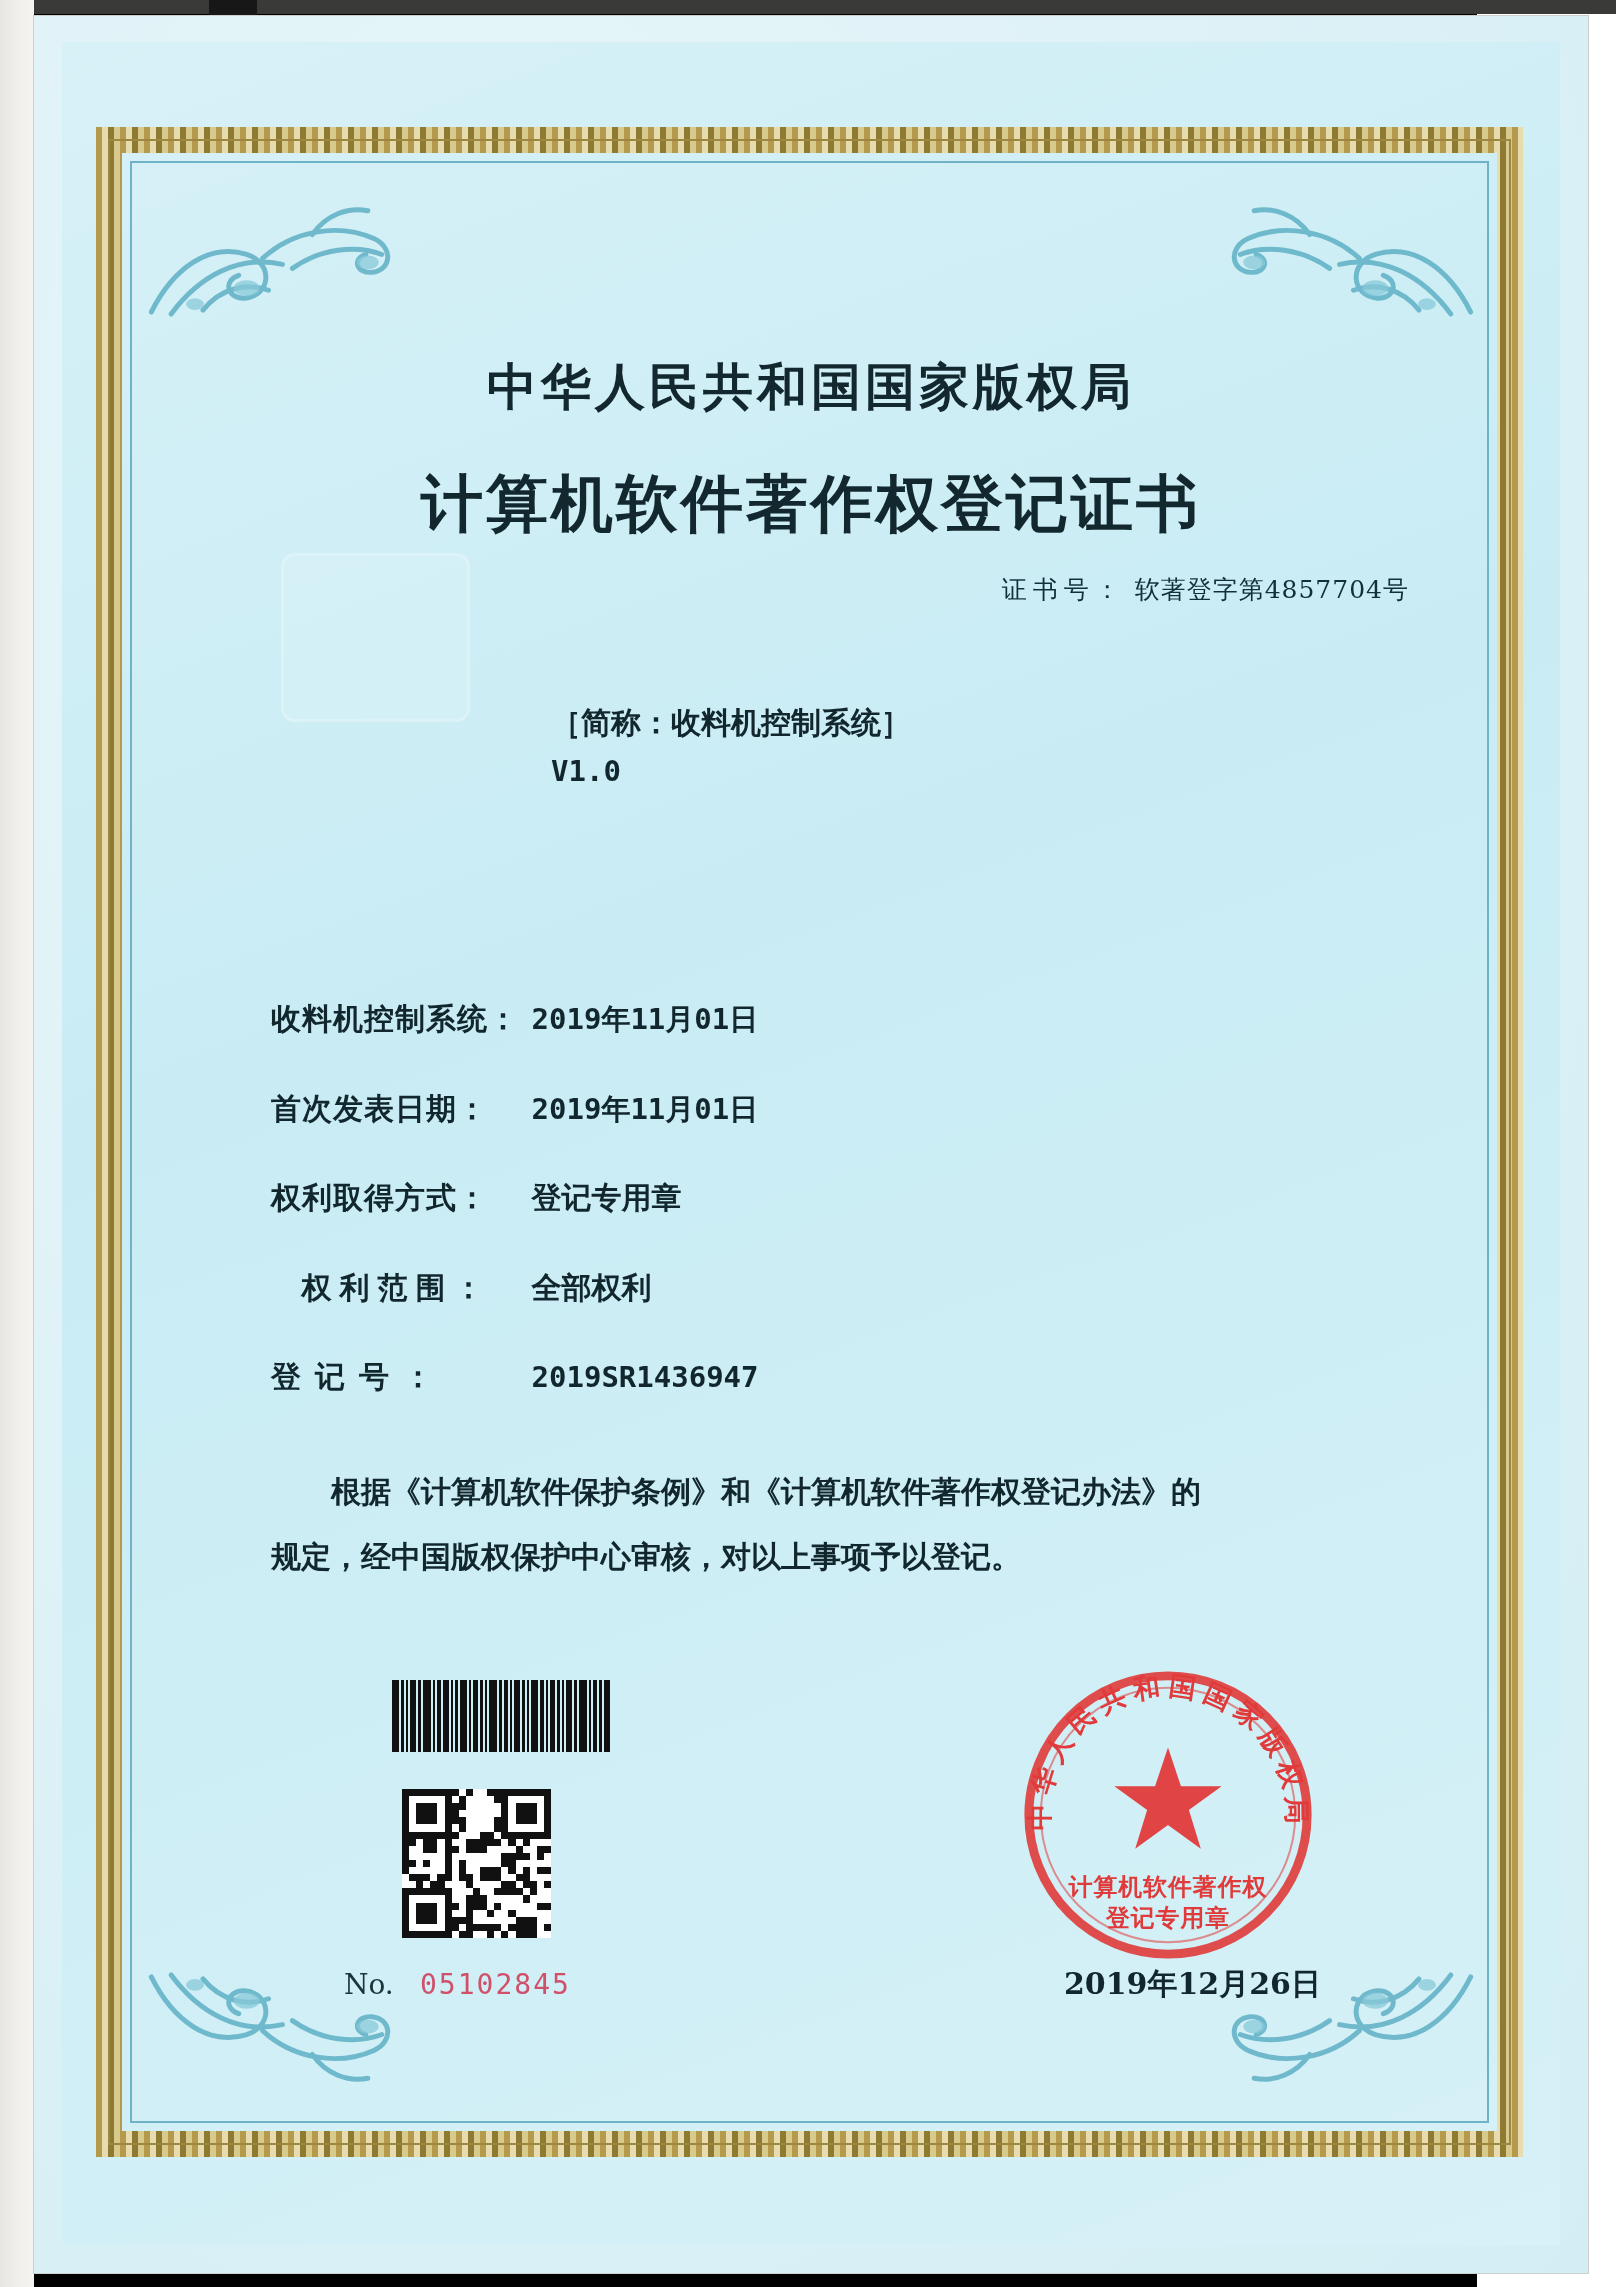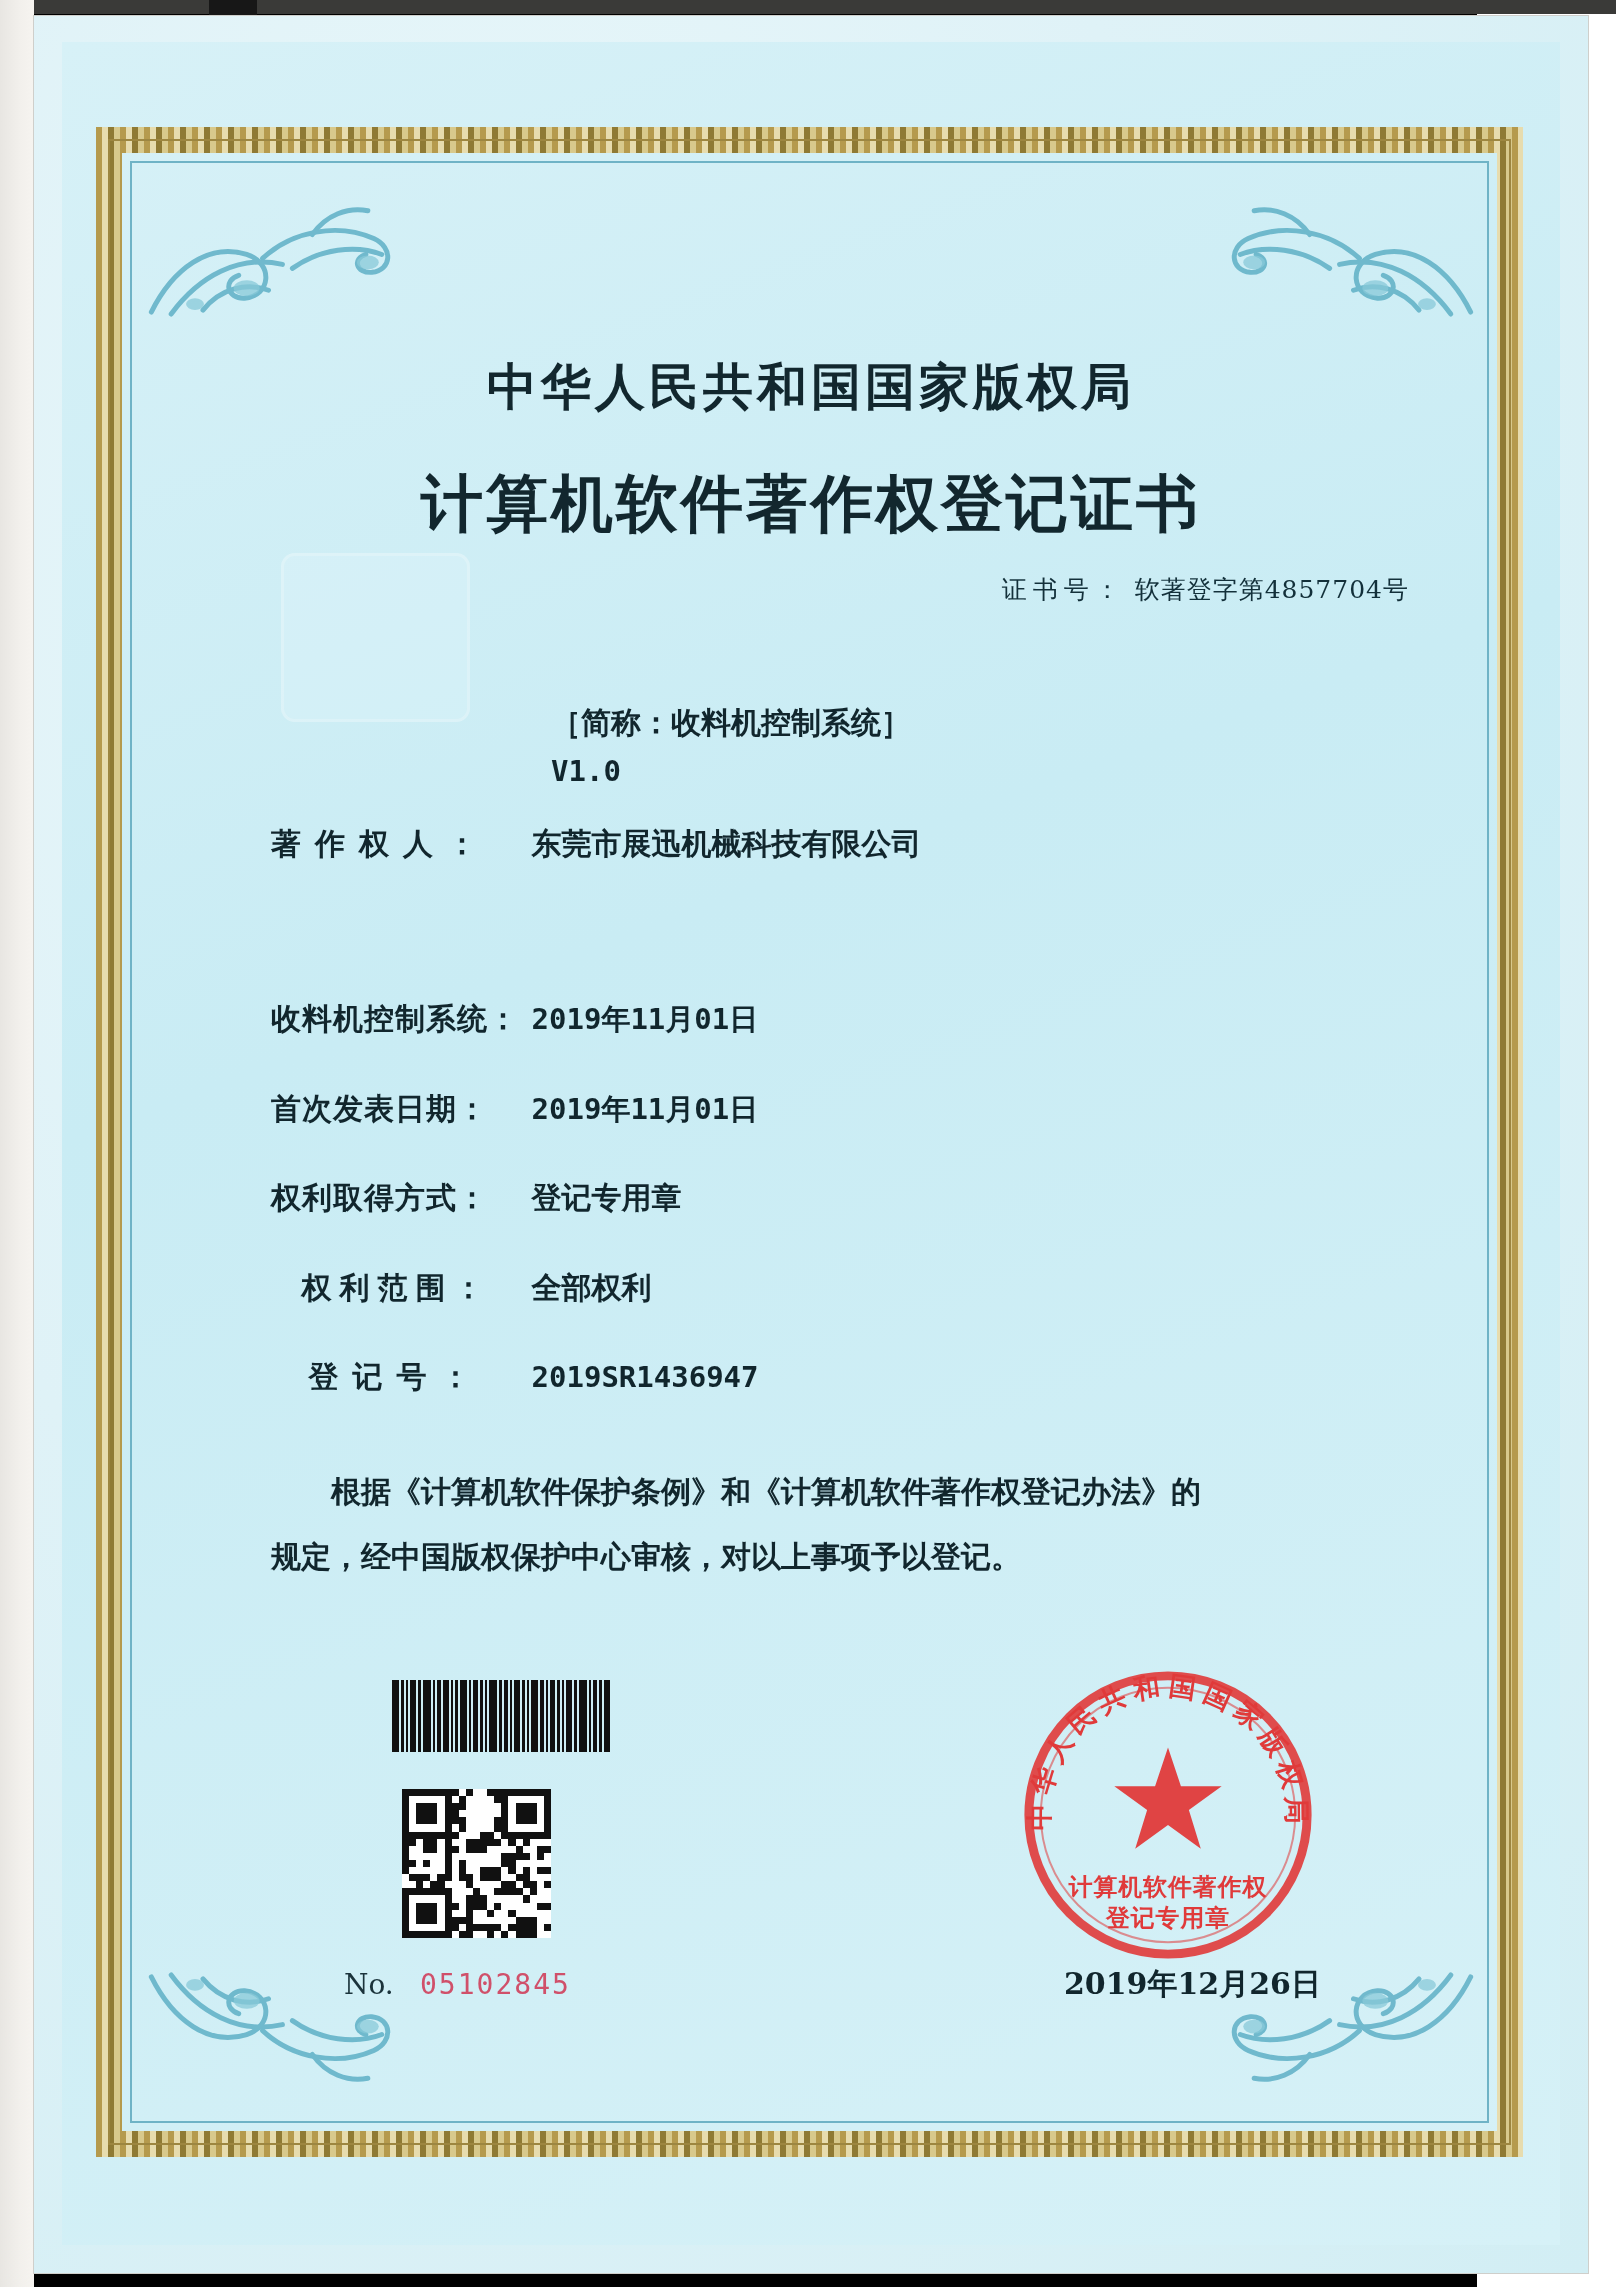--- a/index.html
+++ b/index.html
@@ -186,21 +186,21 @@
     font-family: "DejaVu Serif", "Liberation Serif", serif;
   }
   .f-name-2 { top: 687px; }
   .f-name-3 { top: 738px; font-family: "DejaVu Sans Mono","Liberation Mono",monospace; font-size: 29px; }
 
   .f-owner  { top: 808px; }
   .f-dev    { top: 983px; }
   .f-pub    { top: 1073px; }
   .f-way    { top: 1162px; }
   .f-scope  { top: 1252px; text-align: center; }
-  .f-reg    { top: 1341px; text-align: center; }
+  .f-reg    { top: 1341px; }
 
   .mono { font-family: "DejaVu Sans Mono","Liberation Mono",monospace; font-size: 29px; }
 
   
   .statement {
     position: absolute;
     left: 237px;
     width: 1184px;
     font-size: 30px;
     line-height: 66px;
@@ -387,24 +387,20 @@
     <div class="title-sub">计算机软件著作权登记证书</div>
 
     <div class="cert-no">
       <span class="lbl">证书号：</span>
       <span>软著登字第4857704号</span>
     </div>
 
     <div class="sub-line f-name-2">［简称：收料机控制系统］</div>
     <div class="sub-line f-name-3">V1.0</div>
 
-    <div class="field f-owner">
-      <span class="k k-wide">著作权人：</span>
-      <span class="v">东莞市展迅机械科技有限公司</span>
-    </div>
 
     <div class="field f-dev">
       <span class="k k-tight">收料机控制系统：</span>
       <span class="v mono">2019年11月01日</span>
     </div>
 
     <div class="field f-pub">
       <span class="k k-tight">首次发表日期：</span>
       <span class="v mono">2019年11月01日</span>
     </div>

